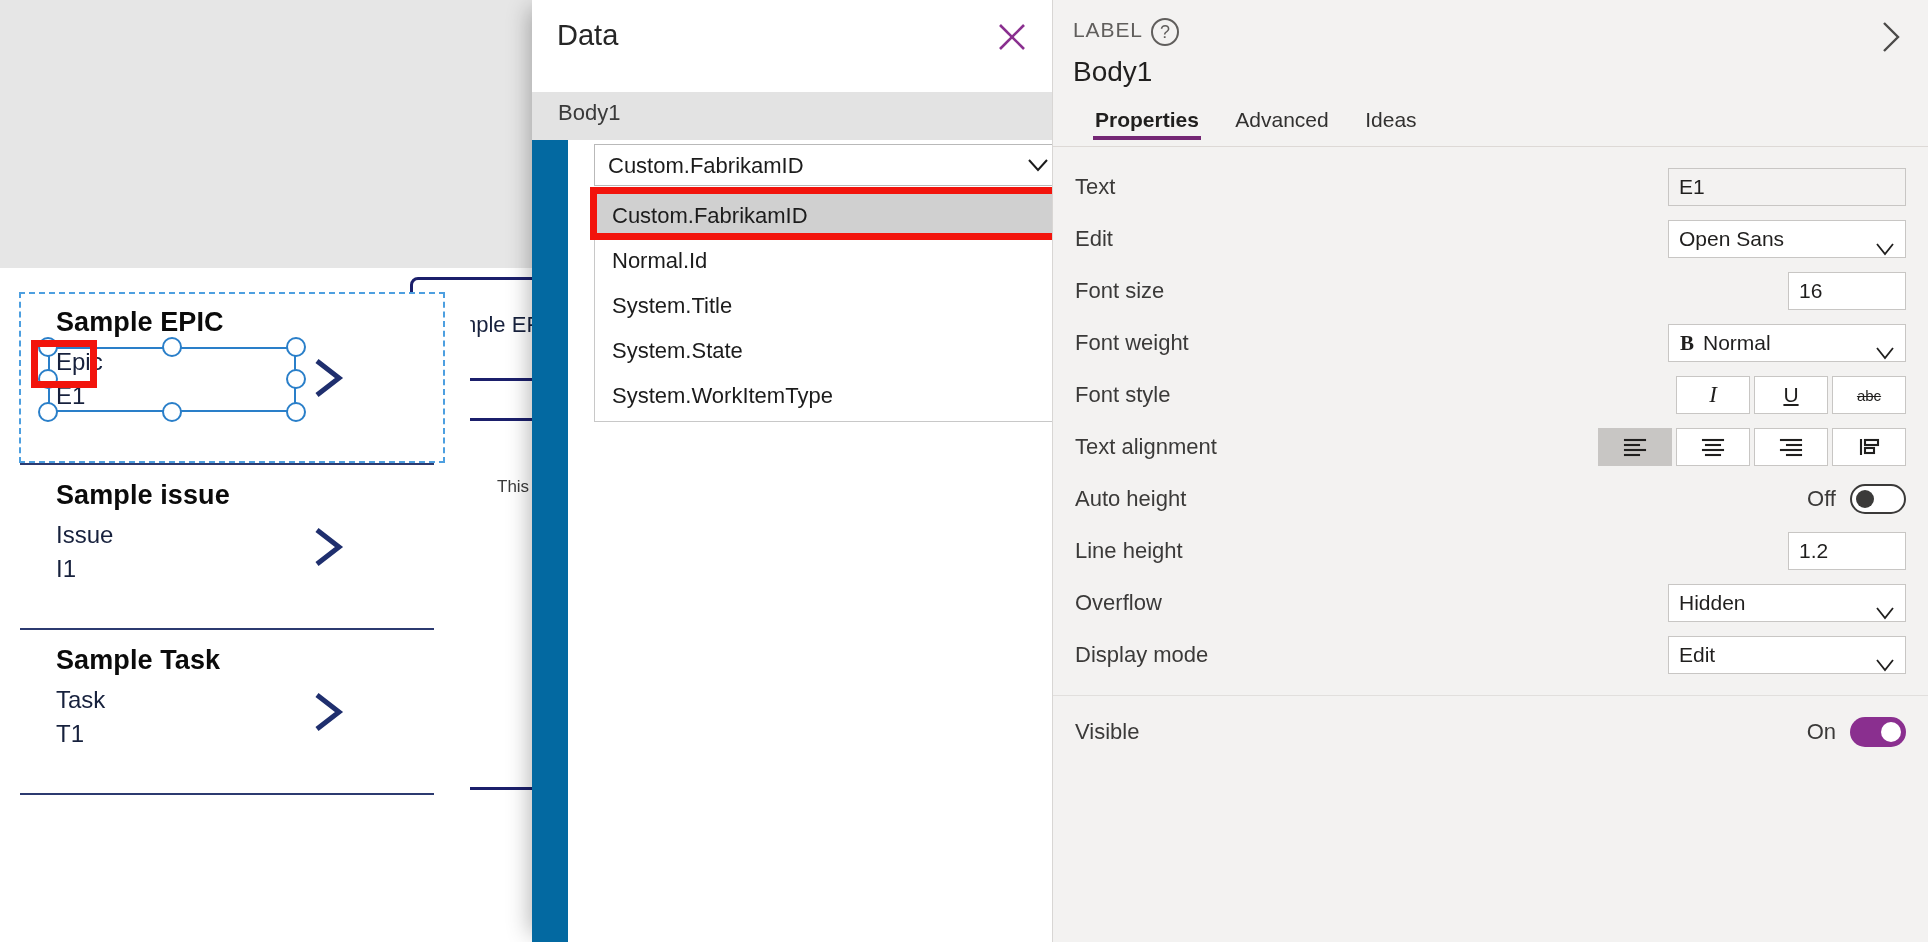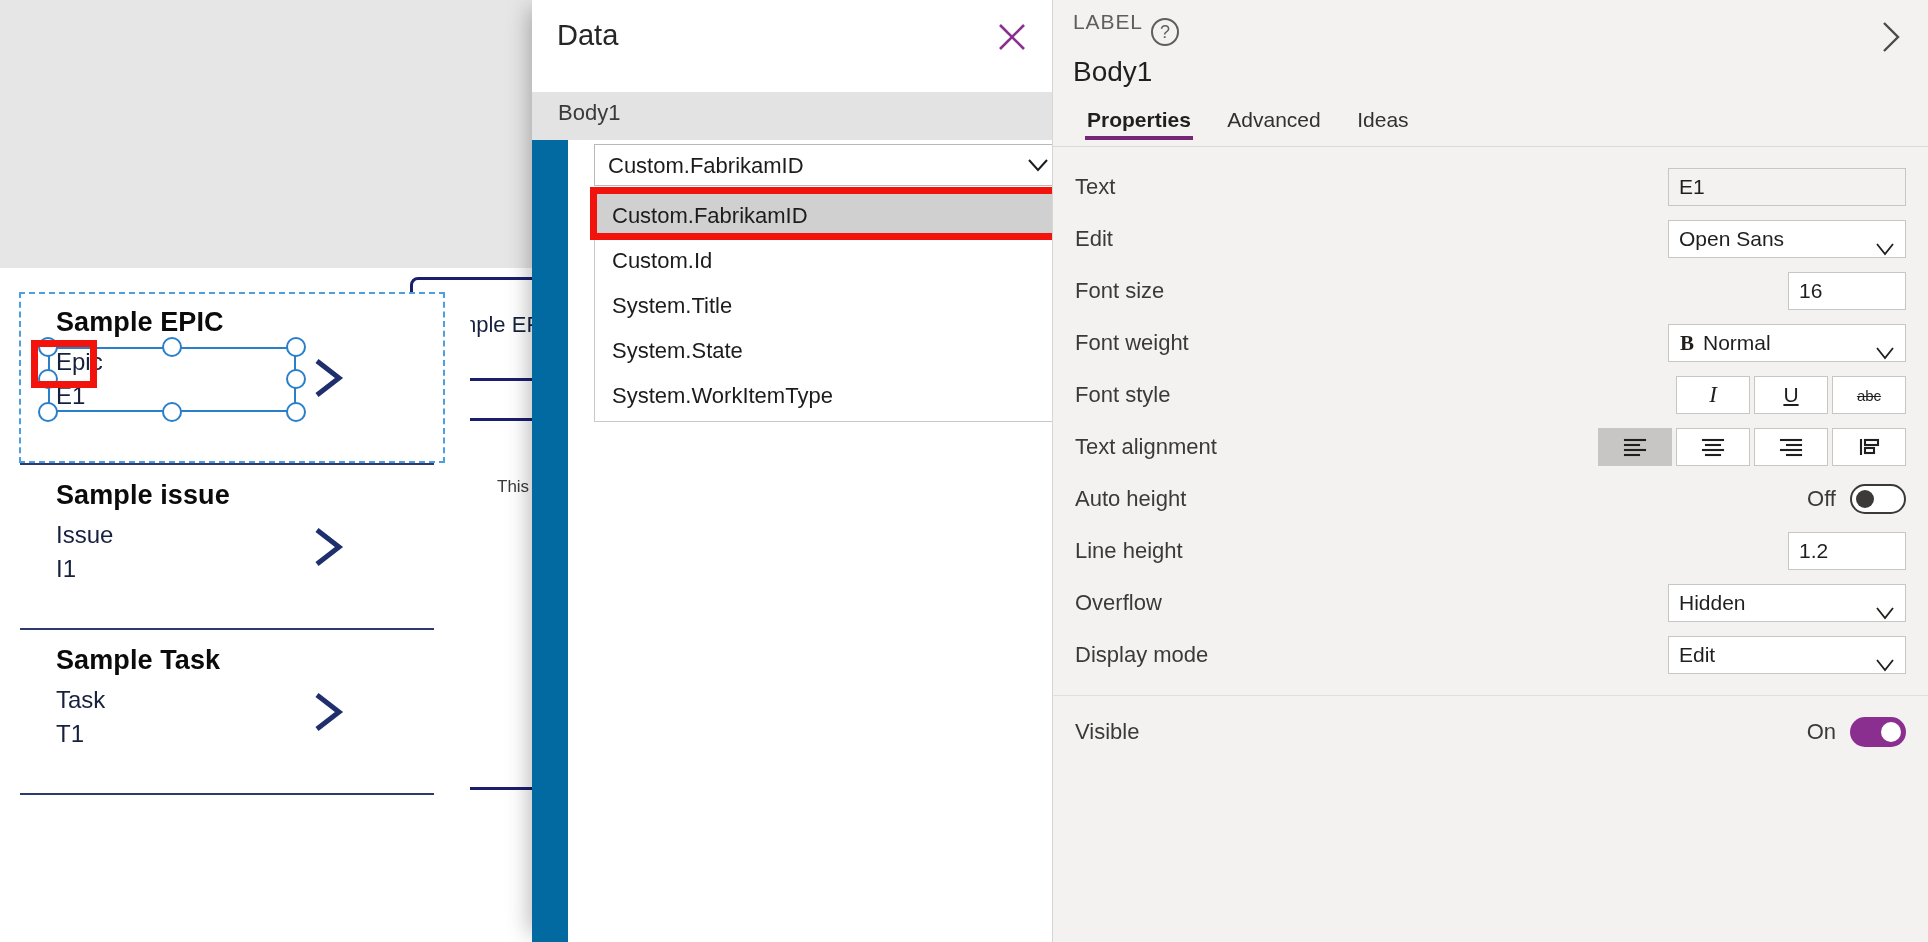--- a/index.html
+++ b/index.html
@@ -230,21 +230,21 @@
     background: #f3f2f1;
     border-left: 1px solid #d8d6d4;
     z-index: 50;
   }
   .pr-head {
     position: relative;
     height: 100px;
   }
   .pr-kind {
     position: absolute;
-    left: 20px; top: 10px;
+    left: 20px; top: 18px;
     font-size: 21px;
     letter-spacing: .9px;
     color: #605e5c;
   }
   .pr-help {
     position: absolute;
     left: 98px; top: 18px;
     width: 28px; height: 28px;
     border: 2px solid #605e5c;
     border-radius: 50%;
@@ -264,21 +264,21 @@
     position: absolute;
     right: 22px; top: 18px;
     width: 32px; height: 38px;
     color: #4b4a49;
     cursor: pointer;
   }
   .pr-tabs {
     position: relative;
     height: 47px;
     border-bottom: 1px solid #ddd9d6;
-    padding-left: 18px;
+    padding-left: 26px;
   }
   .pr-tab {
     display: inline-block;
     font-size: 21px;
     color: #323130;
     padding: 0 16px;
     line-height: 40px;
     cursor: pointer;
     position: relative;
   }
@@ -507,21 +507,21 @@
         <div class="dp-combo-text">Custom.FabrikamID</div>
         <span class="dp-combo-caret">
           <svg viewBox="0 0 22 18" width="22" height="18">
               <polyline points="2,4 11,14 20,4" fill="none" stroke="#1c1c1c" stroke-width="2"></polyline>
             </svg>
         </span>
       </div>
 
       <div class="dp-list">
         <div class="dp-option sel">Custom.FabrikamID</div>
-        <div class="dp-option">Custom.Id</div>
+        <div class="dp-option">Normal.Id</div>
         <div class="dp-option">System.Title</div>
         <div class="dp-option">System.State</div>
         <div class="dp-option">System.WorkItemType</div>
       </div>
 
       <div class="annot-red" style="left:22px; top:47px; width:470px; height:53px;"></div>
     </div>
   </div>
 
   <div id="props">

